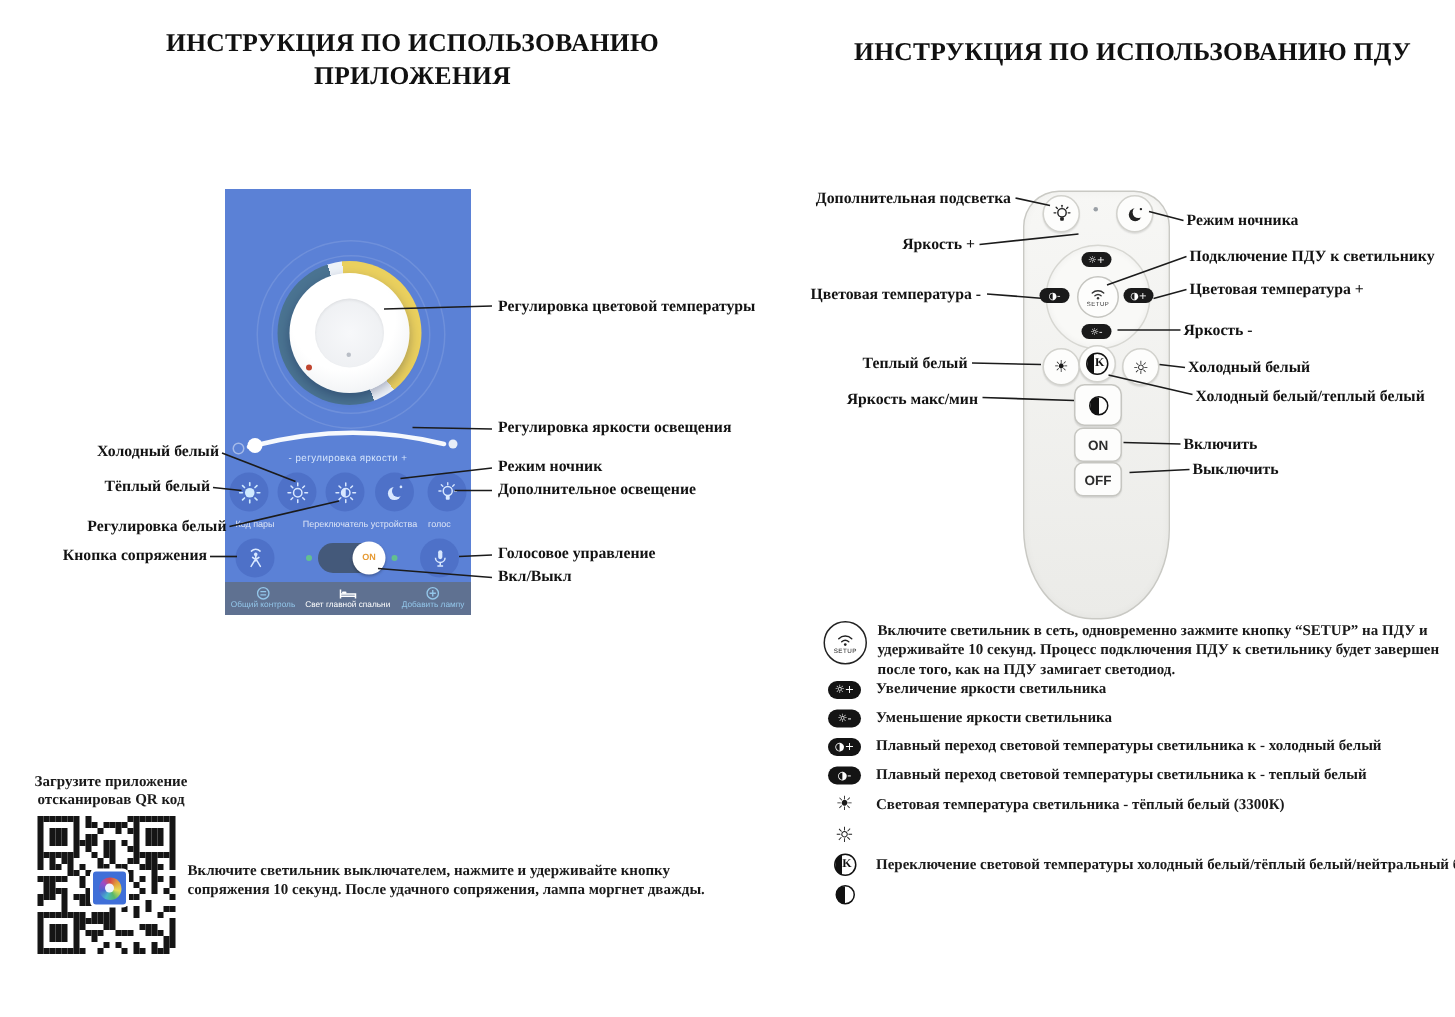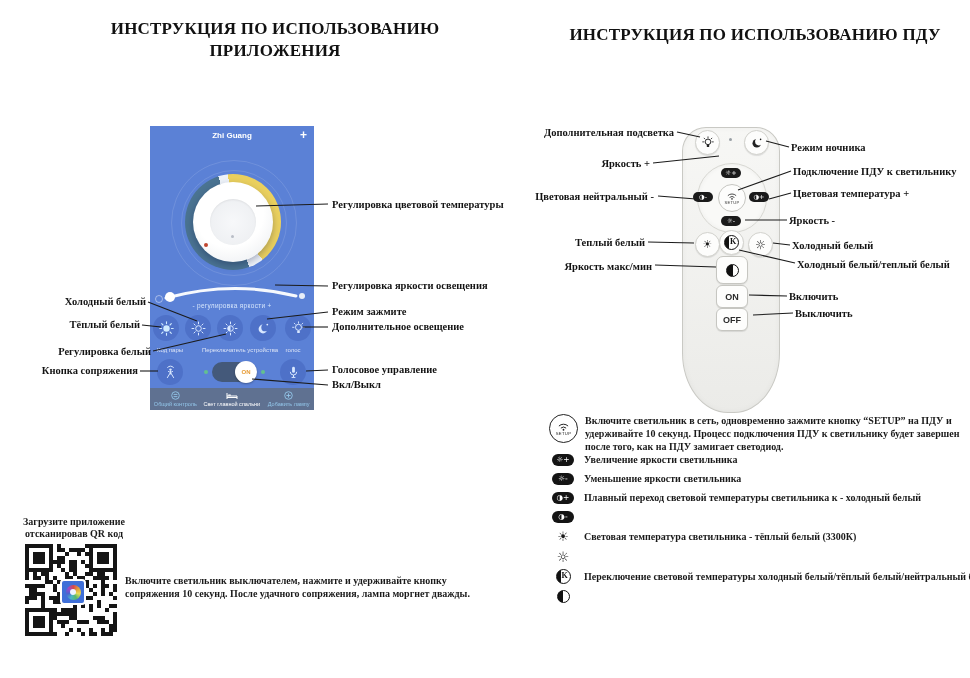--- a/index.html
+++ b/index.html
@@ -86,24 +86,20 @@
 
 <div id="canvas">
 
   <div class="abs title" style="left:545px;top:24px;width:420px;">ИНСТРУКЦИЯ ПО ИСПОЛЬЗОВАНИЮ ПДУ</div>
   <div class="abs title" style="left:60px;top:18px;width:430px;">
     <div>ИНСТРУКЦИЯ ПО ИСПОЛЬЗОВАНИЮ</div>
     <div>ПРИЛОЖЕНИЯ</div>
   </div>
 
   <div id="app">
-    <div id="app-header">
-      <div id="app-title">Zhi Guang</div>
-      <div id="app-add">+</div>
-    </div>
 
     <div class="faint-ring" style="left:21px;top:34px;width:124px;height:124px;"></div>
     <div class="faint-ring" style="left:31px;top:44px;width:104px;height:104px;"></div>
     <div id="ring"></div>
     <div id="dial"></div>
     <div id="dial-inner"></div>
     <div class="dot" style="left:81px;top:109px;width:3px;height:3px;background:#b9bec6;"></div>
     <div class="dot" style="left:54px;top:117px;width:4px;height:4px;background:#c0452f;"></div>
 
     <svg class="abs" style="left:0;top:150px;" width="164" height="40" viewBox="0 0 164 40">
@@ -238,21 +234,21 @@
     </div>
   </div>
 
   <div class="callout r" style="right:824px;top:296px;">Холодный белый</div>
   <div class="callout r" style="right:830px;top:319px;">Тёплый белый</div>
   <div class="callout r" style="right:819px;top:346px;">Регулировка белый</div>
   <div class="callout r" style="right:832px;top:365px;">Кнопка сопряжения</div>
 
   <div class="callout" style="left:332px;top:199px;">Регулировка цветовой температуры</div>
   <div class="callout" style="left:332px;top:280px;">Регулировка яркости освещения</div>
-  <div class="callout" style="left:332px;top:306px;">Режим зажмите</div>
+  <div class="callout" style="left:332px;top:306px;">Режим ночник</div>
   <div class="callout" style="left:332px;top:321px;">Дополнительное освещение</div>
   <div class="callout" style="left:332px;top:364px;">Голосовое управление</div>
   <div class="callout" style="left:332px;top:379px;">Вкл/Выкл</div>
 
   <div id="remote">
     <div class="rbtn" style="left:12px;top:2px;">
       <svg width="14" height="14" viewBox="0 0 15 15">
         <circle cx="7.5" cy="6.3" r="3" fill="none" stroke="#222" stroke-width="1"></circle>
         <rect x="6.2" y="9.5" width="2.6" height="2.4" rx="0.6" fill="#222"></rect>
         <g stroke="#222" stroke-width="0.9" stroke-linecap="round">
@@ -307,21 +303,21 @@
     <div class="sq-btn" style="top:157px;height:21px;">
       <span class="onoff">ON</span>
     </div>
     <div class="sq-btn" style="top:180px;height:21px;">
       <span class="onoff">OFF</span>
     </div>
   </div>
 
   <div class="callout r" style="right:296px;top:127px;">Дополнительная подсветка</div>
   <div class="callout r" style="right:320px;top:158px;">Яркость +</div>
-  <div class="callout r" style="right:316px;top:191px;">Цветовая нейтральный -</div>
+  <div class="callout r" style="right:316px;top:191px;">Цветовая температура -</div>
   <div class="callout r" style="right:325px;top:237px;">Теплый белый</div>
   <div class="callout r" style="right:318px;top:261px;">Яркость макс/мин</div>
 
   <div class="callout" style="left:791px;top:142px;">Режим ночника</div>
   <div class="callout" style="left:793px;top:166px;">Подключение ПДУ к светильнику</div>
   <div class="callout" style="left:793px;top:188px;">Цветовая температура +</div>
   <div class="callout" style="left:789px;top:215px;">Яркость -</div>
   <div class="callout" style="left:792px;top:240px;">Холодный белый</div>
   <div class="callout" style="left:797px;top:259px;">Холодный белый/теплый белый</div>
   <div class="callout" style="left:789px;top:291px;">Включить</div>
@@ -354,20 +350,21 @@
   <div class="legend-row" style="top:490px;">
     <span class="legend-icon">
         <span class="legend-pill">◑+</span>
       </span>
     <span class="legend-text">Плавный переход световой температуры светильника к - холодный белый</span>
   </div>
   <div class="legend-row" style="top:509px;">
     <span class="legend-icon">
         <span class="legend-pill">◑-</span>
       </span>
+    <span class="legend-text">Плавный переход световой температуры светильника к - теплый белый</span>
   </div>
   <div class="legend-row" style="top:529px;">
     <span class="legend-icon glyph" style="font-size:13px;">☀</span>
     <span class="legend-text">Световая температура светильника - тёплый белый (3300К)</span>
   </div>
   <div class="legend-row" style="top:549px;">
     <span class="legend-icon glyph" style="font-size:14px;">☼</span>
   </div>
   <div class="legend-row" style="top:569px;">
     <span class="legend-icon">

